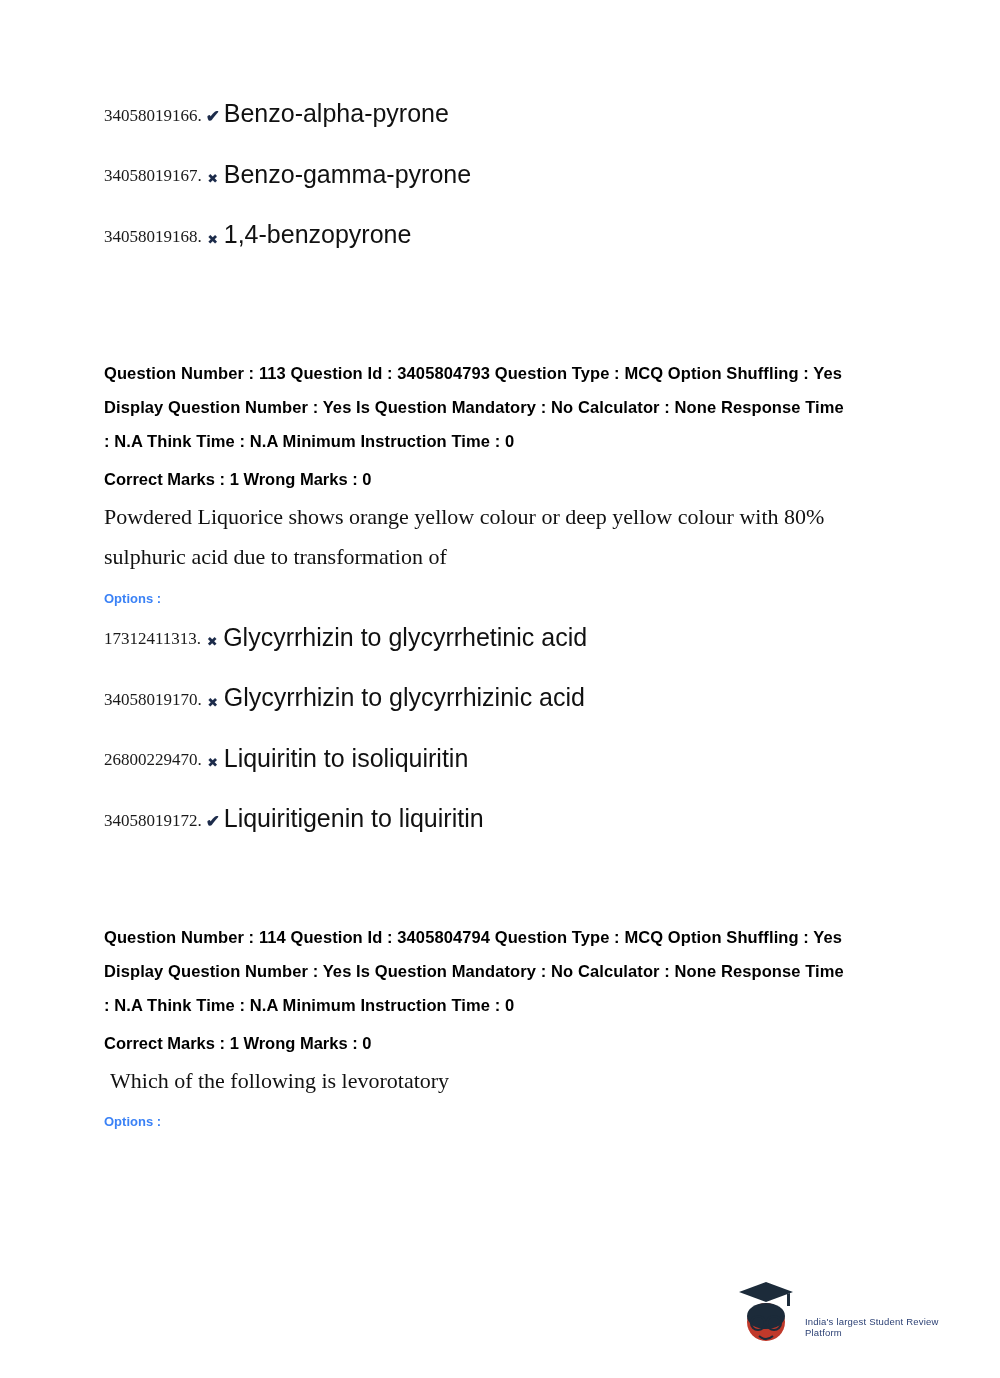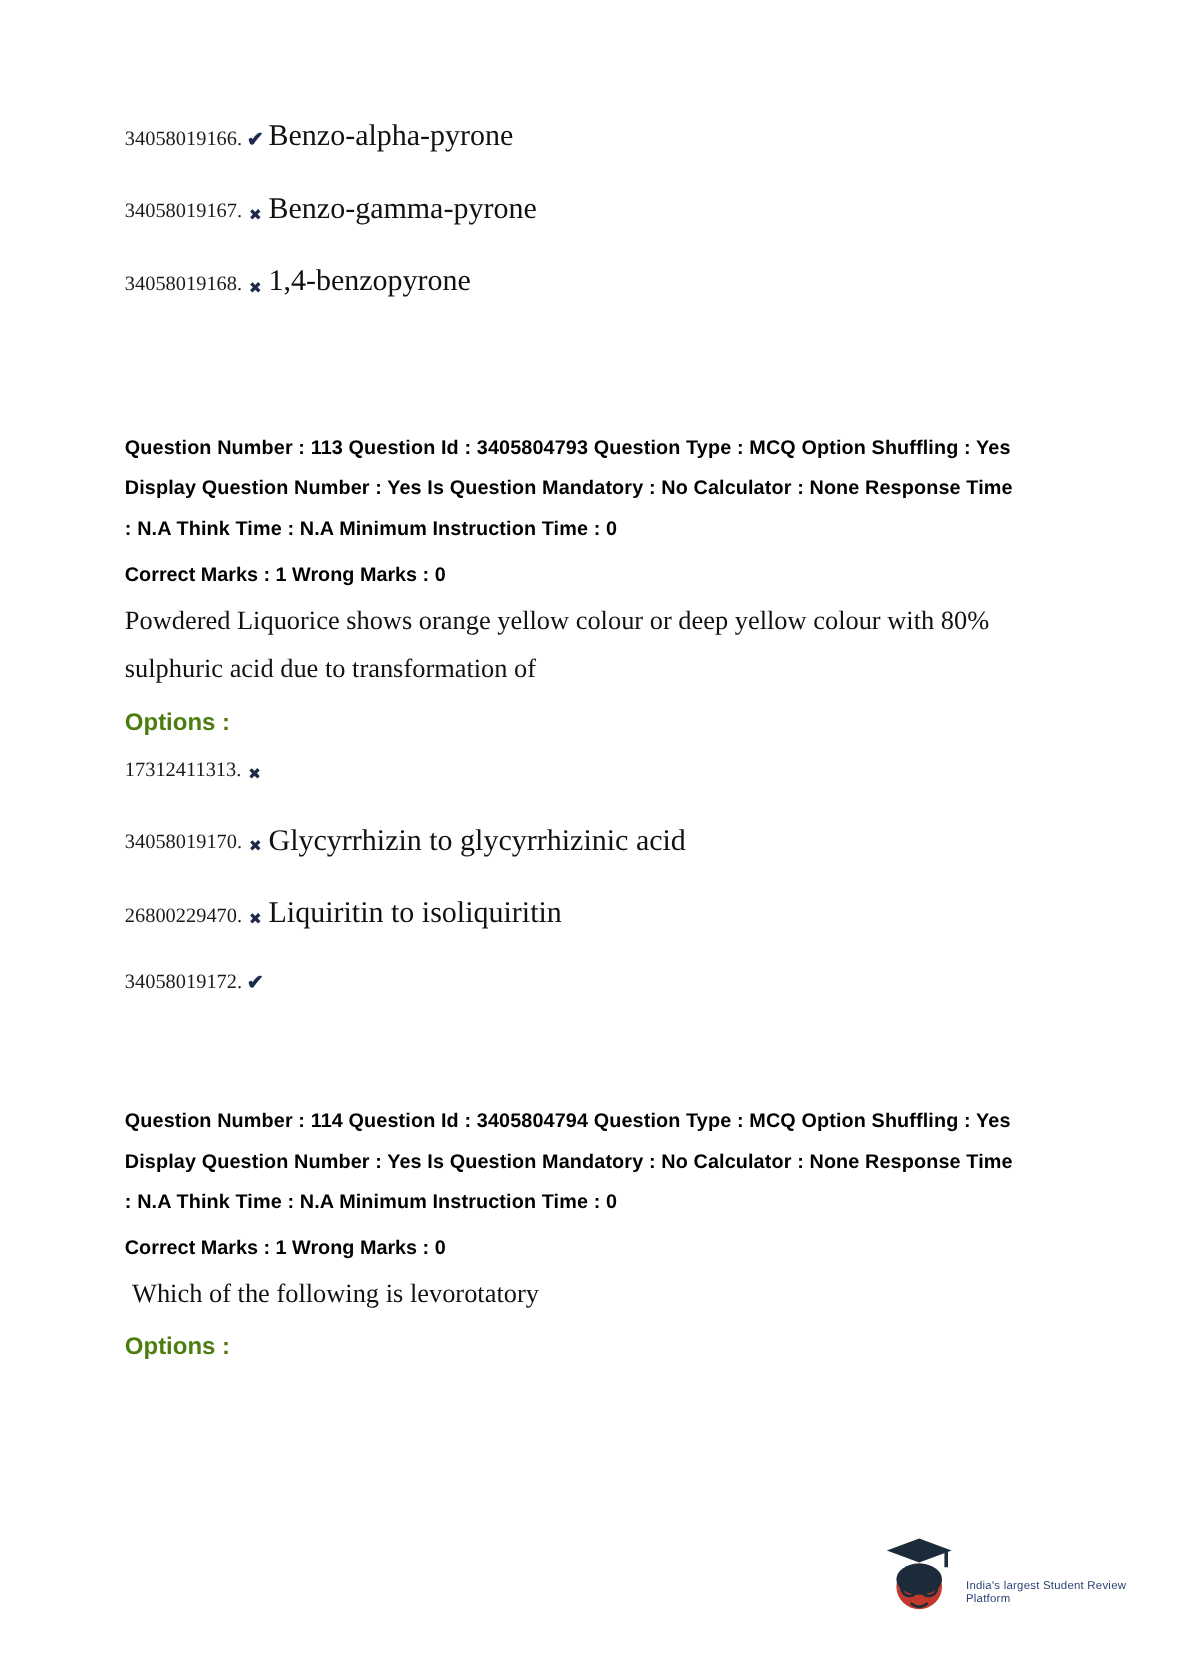--- a/index.html
+++ b/index.html
@@ -53,21 +53,21 @@
   .mark-correct {
     color: #1c2b4a;
     font-size: 17px;
     font-weight: bold;
   }
   .mark-wrong {
     color: #1c2b4a;
     font-size: 13px;
   }
   .option-text {
-    font-family: Liberation Serif, serif;
+    font-family: Liberation Sans, sans-serif;
     font-size: 25px;
     color: #111111;
     line-height: 1.1;
   }
 
   
   .meta-block {
     margin-top: 0;
     margin-bottom: 4px;
   }
@@ -90,22 +90,22 @@
   .question-text {
     font-family: "Liberation Serif", serif;
     font-size: 22px;
     color: #111111;
     line-height: 1.75;
     margin-top: 2px;
   }
   .options-label {
     font-family: "Liberation Sans", sans-serif;
     font-weight: bold;
-    font-size: 20px;
-    color: #4d7c0f;
+    font-size: 13px;
+    color: #3b82f6;
     margin-top: 14px;
     margin-bottom: 18px;
   }
 
   .spacer-lg { height: 74px; }
   .spacer-md { height: 54px; }
 
   
   .logo {
     position: absolute;
@@ -178,37 +178,39 @@
       <div class="meta-line">: N.A Think Time : N.A Minimum Instruction Time : 0</div>
     </div>
     <div class="marks-line">Correct Marks : 1 Wrong Marks : 0</div>
     <div class="question-text">Powdered Liquorice shows orange yellow colour or deep yellow colour with 80%</div>
     <div class="question-text">sulphuric acid due to transformation of</div>
     <div class="options-label">Options :</div>
 
     <div class="option-row">
       <span class="option-id">17312411313.</span>
       <span class="option-mark mark-wrong">✖</span>
+      <span class="option-text">Glycyrrhizin to glycyrrhetinic acid</span>
     </div>
 
     <div class="option-row">
       <span class="option-id">34058019170.</span>
       <span class="option-mark mark-wrong">✖</span>
       <span class="option-text">Glycyrrhizin to glycyrrhizinic acid</span>
     </div>
 
     <div class="option-row">
       <span class="option-id">26800229470.</span>
       <span class="option-mark mark-wrong">✖</span>
       <span class="option-text">Liquiritin to isoliquiritin</span>
     </div>
 
     <div class="option-row">
       <span class="option-id">34058019172.</span>
       <span class="option-mark mark-correct">✔</span>
+      <span class="option-text">Liquiritigenin to liquiritin</span>
     </div>
 
     <div class="spacer-md"></div>
 
     <div class="meta-block">
       <div class="meta-line">Question Number : 114 Question Id : 3405804794 Question Type : MCQ Option Shuffling : Yes</div>
       <div class="meta-line">Display Question Number : Yes Is Question Mandatory : No Calculator : None Response Time</div>
       <div class="meta-line">: N.A Think Time : N.A Minimum Instruction Time : 0</div>
     </div>
     <div class="marks-line">Correct Marks : 1 Wrong Marks : 0</div>

